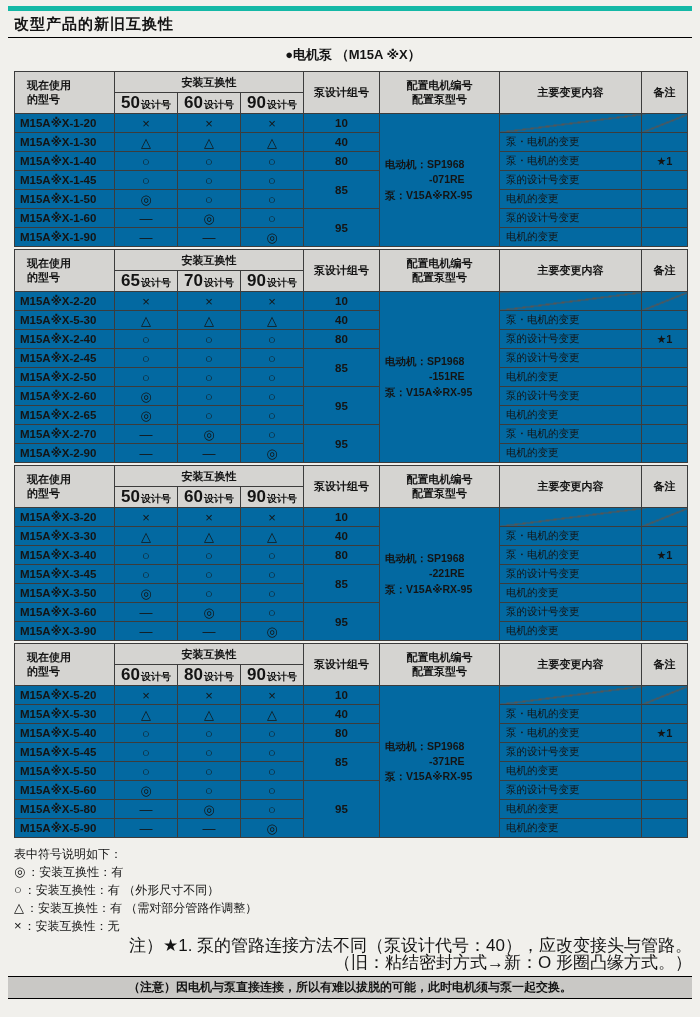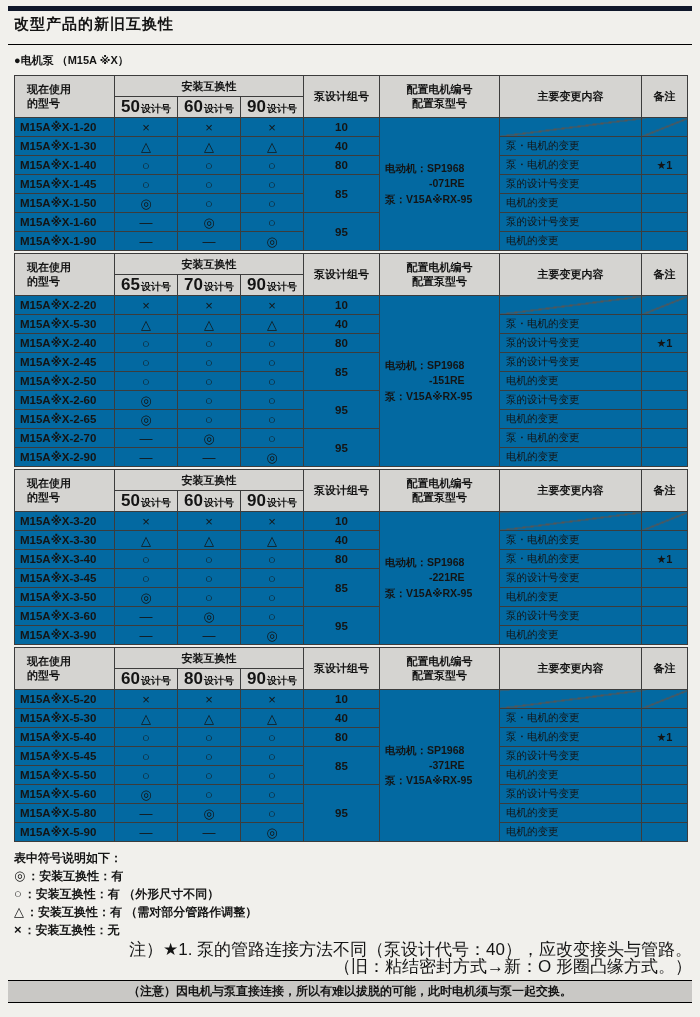--- a/index.html
+++ b/index.html
@@ -6,27 +6,27 @@
   html, body { margin: 0; padding: 0; }
   body {
     width: 700px; height: 1017px; overflow: hidden;
     background: #f1f0ec;
     color: #141414;
     font-family: "Liberation Sans", "DejaVu Sans", sans-serif;
   }
   .page { padding: 6px 8px 0 8px; }
 
   .title-block {
-    border-top: 5px solid #0f172a;
+    border-top: 5px solid #14b8a6;
     border-bottom: 1px solid #000;
     font-size: 15px; font-weight: bold;
-    padding: 4px 0 10px 6px;
+    padding: 4px 0 3px 6px;
     letter-spacing: 1px;
   }
-  .subtitle { font-size: 11px; font-weight: bold; margin: 8px 0 7px 6px; }
+  .subtitle { font-size: 13px; font-weight: bold; margin: 8px 0 7px 6px; text-align: center; }
 
   .tables { margin-left: 6px; }
   table.ctable {
     border-collapse: collapse; table-layout: fixed;
     width: 673px; margin-bottom: 2px;
     background: #0369a1;
   }
   .ctable th, .ctable td {
     border: 1px solid var(--border-c, #3c3c3c);
     padding: 0 2px; overflow: hidden;
@@ -47,21 +47,21 @@
   td.motor { font-size: 10.5px; font-weight: bold; padding-left: 5px; line-height: 1.45; }
   td.motor .m2 { padding-left: 44px; }
   td.chg { font-size: 10.5px; padding-left: 6px; text-align: left; white-space: nowrap; }
   td.rmk { text-align: center; font-weight: bold; font-size: 11px; }
   td.diag {
     background-image: linear-gradient(to bottom right,
       transparent calc(50% - 0.7px), #555 calc(50% - 0.7px),
       #555 calc(50% + 0.7px), transparent calc(50% + 0.7px));
   }
 
-  .legend { margin: 7px 0 0 6px; font-size: 12px; font-weight: bold; }
+  .legend { margin: 7px 0 0 6px; font-size: 12px; }
   .legend-line { line-height: 18px; white-space: nowrap; }
   .lsym { font-size: 13px; margin-right: 2px; }
 
   .notes { margin: 2px 0 0 6px; font-size: 17px; line-height: 17px; text-align: right; }
   .note-cont { padding-left: 40px; }
 
   .notice {
     margin-top: 5px;
     border-top: 1px solid #000; border-bottom: 1px solid #000;
     background: var(--notice-bg, #c9c8c5);

